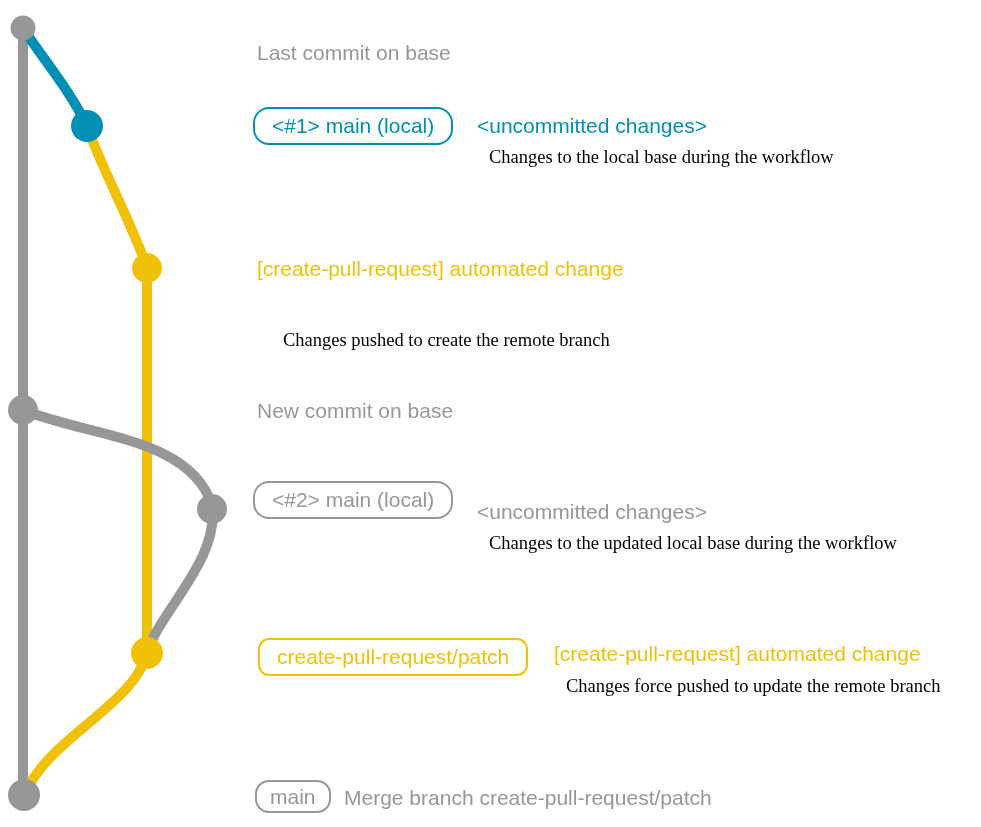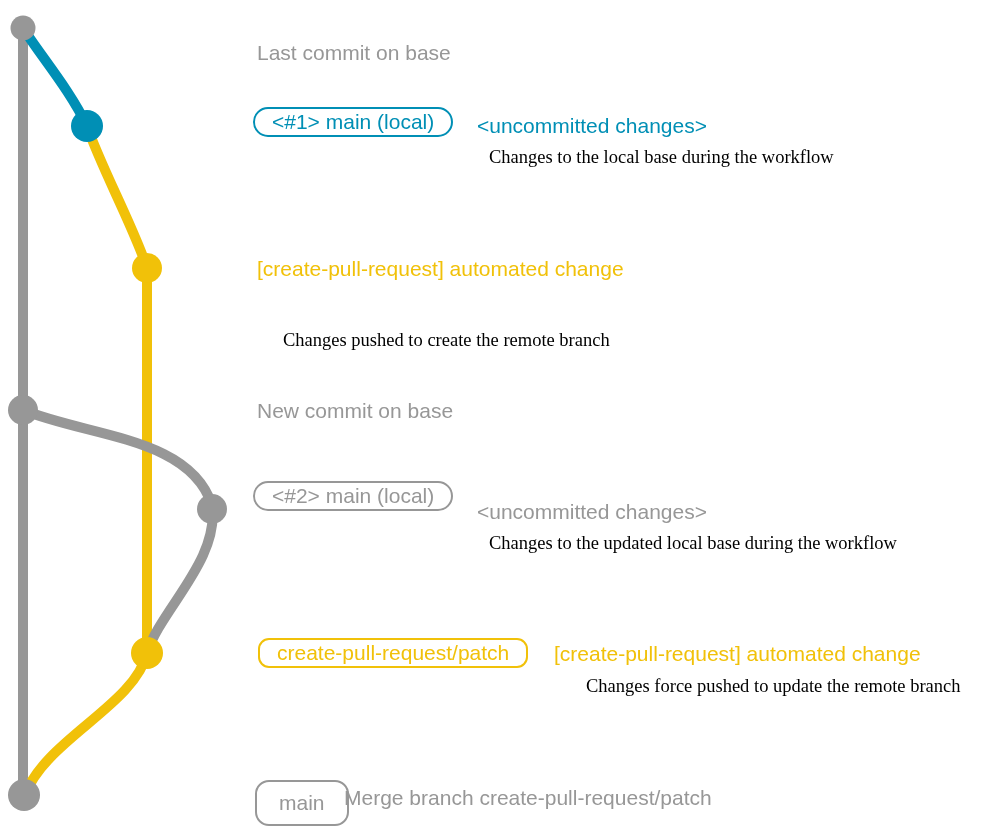--- a/index.html
+++ b/index.html
@@ -34,29 +34,29 @@
     font-family: Liberation Serif, serif;
     font-size: 18.5px;
     line-height: 24px;
     color: var(--color-detail);
     white-space: nowrap;
   }
   .tag {
     position: absolute;
     display: inline-flex;
     align-items: center;
-    height: 30px;
+    height: 38px;
     padding: 0 17px;
     border: 2.5px solid;
     border-radius: 16px;
     font-size: 21px;
     white-space: nowrap;
     background: transparent;
   }
-  .tag.small { height: 46px; padding: 0 22px; border-radius: 14px; }
+  .tag.small { height: 33px; padding: 0 13px; border-radius: 14px; }
   .c-base  { color: var(--color-base);  border-color: var(--color-base); }
   .c-local { color: var(--color-local); border-color: var(--color-local); }
   .c-patch { color: var(--color-patch); border-color: var(--color-patch); }
 </style>
 </head>
 <body>
 
 <div class="canvas">
 
   <svg class="graph-svg" width="260" height="827" viewBox="0 0 260 827">
@@ -92,18 +92,18 @@
   <div class="detail" style="left:283px; top:288px;margin-top:40px;">Changes pushed to create the remote branch</div>
 
   <div class="msg c-base" style="left:257px; top:397px;">New commit on base</div>
 
   <div class="tag c-base" style="left:253px; top:481px;">&lt;#2&gt; main (local)</div>
   <div class="msg c-base" style="left:477px; top:498px;">&lt;uncommitted changes&gt;</div>
   <div class="detail" style="left:489px; top:531px;">Changes to the updated local base during the workflow</div>
 
   <div class="tag c-patch" style="left:258px; top:638px;border-radius:11px;">create-pull-request/patch</div>
   <div class="msg c-patch" style="left:554px; top:640px;">[create-pull-request] automated change</div>
-  <div class="detail" style="left:566px; top:674px;margin-left:20px;">Changes force pushed to update the remote branch</div>
+  <div class="detail" style="left:566px; top:674px;">Changes force pushed to update the remote branch</div>
 
   <div class="tag small c-base" style="left:255px; top:780px;">main</div>
   <div class="msg c-base" style="left:344px; top:784px;">Merge branch create-pull-request/patch</div>
 
 </div>
 
 </body></html>

